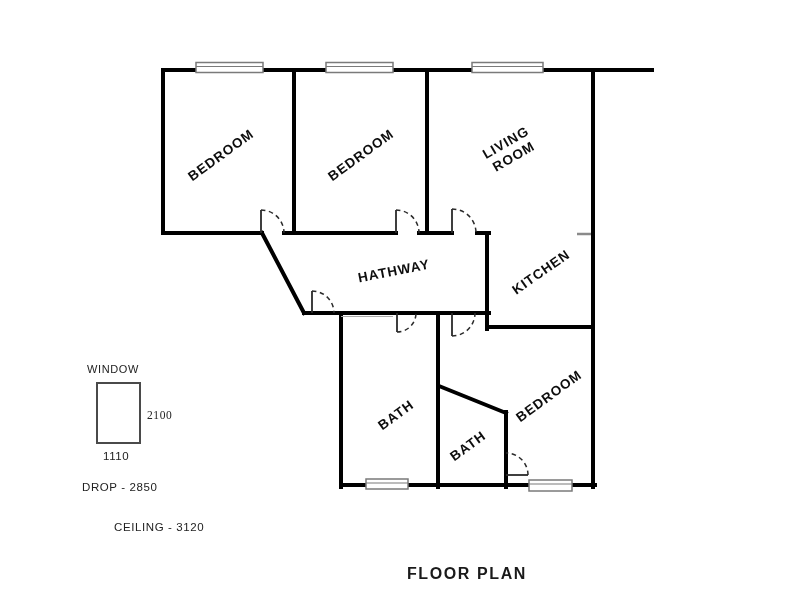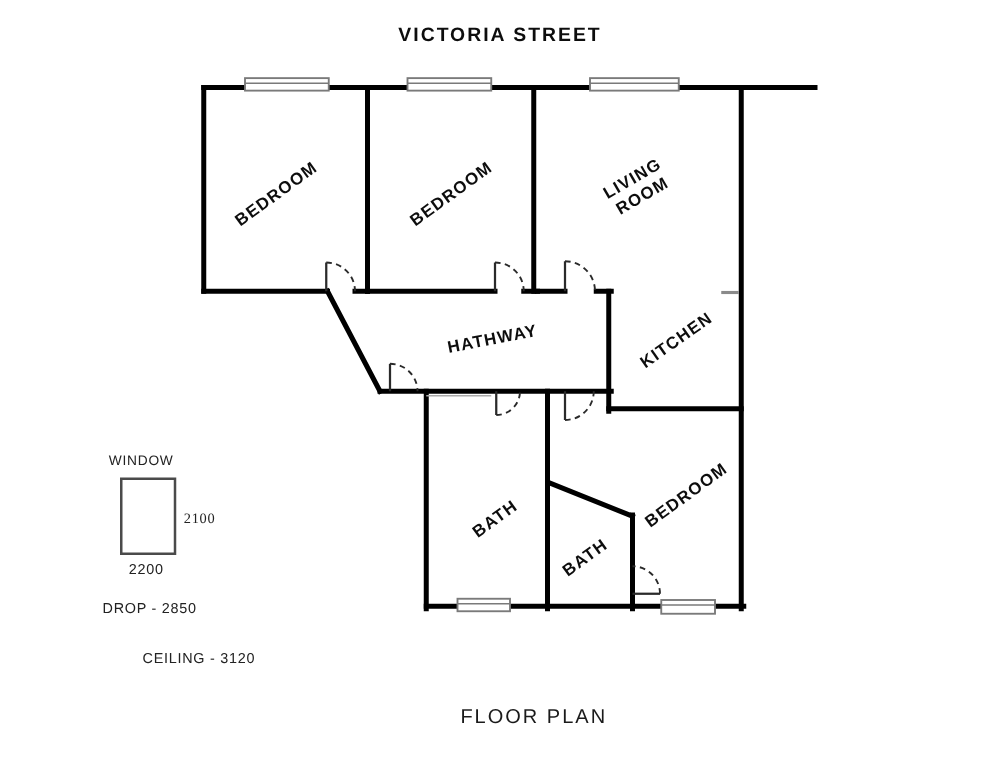--- a/index.html
+++ b/index.html
@@ -6,21 +6,21 @@
   #stage{
     position:relative;width:792px;height:612px;background:#ffffff;overflow:hidden;
     font-family:"Liberation Sans", sans-serif;color:#111;
   }
   #plan-svg{position:absolute;left:0;top:0;}
   .lbl{position:absolute;white-space:nowrap;color:#0d0d0d;}
   .room{
     font-size:13.5px;font-weight:700;letter-spacing:1px;
   }
   .ttl{font-size:15.5px;font-weight:700;letter-spacing:1.6px;}
-  .cap{font-size:16px;font-weight:400;letter-spacing:1.6px;color:#1a1a1a;}
+  .cap{font-size:16px;font-weight:700;letter-spacing:1.6px;color:#1a1a1a;margin-left:40px;}
   .leg{font-size:11.5px;font-weight:400;letter-spacing:0.6px;color:#222;text-align:right;}
   .center{transform:translate(-50%,-50%);}
   .living{text-align:center;line-height:1.18;}
 </style>
 </head>
 <body>
 
 <div id="stage">
 
   <svg id="plan-svg" width="792" height="612" viewBox="0 0 792 612">
@@ -105,21 +105,20 @@
       </g>
       <g>
         <rect x="529" y="480" width="43" height="11"></rect>
         <path d="M529,484 H572" stroke-width="1.2" fill="none"></path>
       </g>
     </g>
 
     <rect x="97" y="383" width="43" height="60" fill="#ffffff" stroke="#4a4a4a" stroke-width="2"></rect>
   </svg>
 
-  <div class="lbl ttl center" style="left:400px;top:29px;">VICTORIA STREET</div>
 
   <div class="lbl room" style="left:221px;top:155px;transform:translate(-50%,-50%) rotate(-36deg);">BEDROOM</div>
 
   <div class="lbl room" style="left:361px;top:155px;transform:translate(-50%,-50%) rotate(-36deg);">BEDROOM</div>
 
   <div class="lbl room living" style="left:510px;top:150px;transform:translate(-50%,-50%) rotate(-30deg);">
     <div>LIVING</div>
     <div>ROOM</div>
   </div>
 
@@ -128,19 +127,19 @@
   <div class="lbl room" style="left:394px;top:271px;transform:translate(-50%,-50%) rotate(-11deg);">HATHWAY</div>
 
   <div class="lbl room" style="left:396px;top:415px;transform:translate(-50%,-50%) rotate(-36deg);">BATH</div>
 
   <div class="lbl room" style="left:468px;top:446px;transform:translate(-50%,-50%) rotate(-36deg);">BATH</div>
 
   <div class="lbl room" style="left:549px;top:396px;transform:translate(-50%,-50%) rotate(-36deg);">BEDROOM</div>
 
   <div class="lbl leg" style="left:87px;top:363px;font-size:11px;">WINDOW</div>
   <div class="lbl leg" style="left:147px;top:409px;font-family:Liberation Serif, serif;">2100</div>
-  <div class="lbl leg" style="left:103px;top:450px;">2200</div>
+  <div class="lbl leg" style="left:103px;top:450px;">1110</div>
   <div class="lbl leg" style="left:82px;top:481px;">DROP - 2850</div>
   <div class="lbl leg" style="left:79px;top:521px;margin-left:35px;">CEILING - 3120</div>
 
   <div class="lbl cap center" style="left:427px;top:574px;">FLOOR PLAN</div>
 
 </div>
 
 </body></html>

